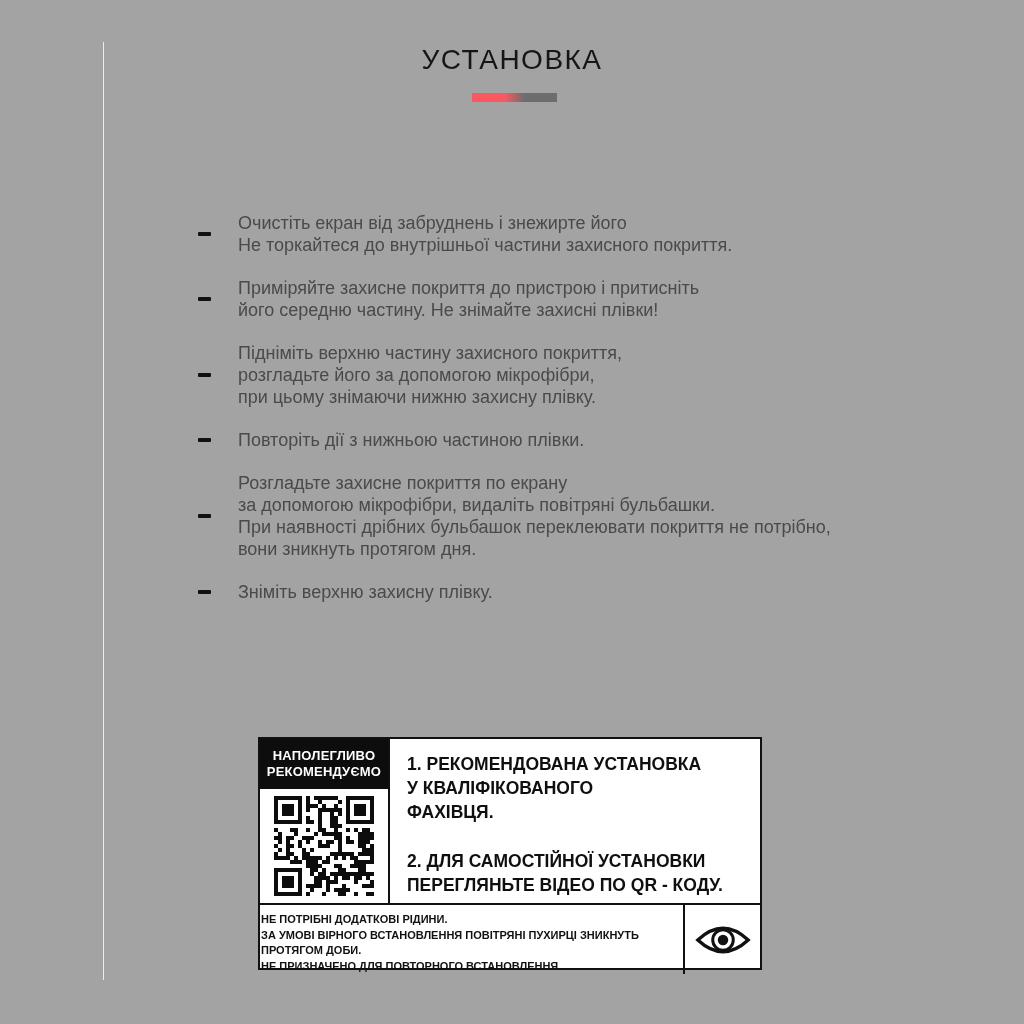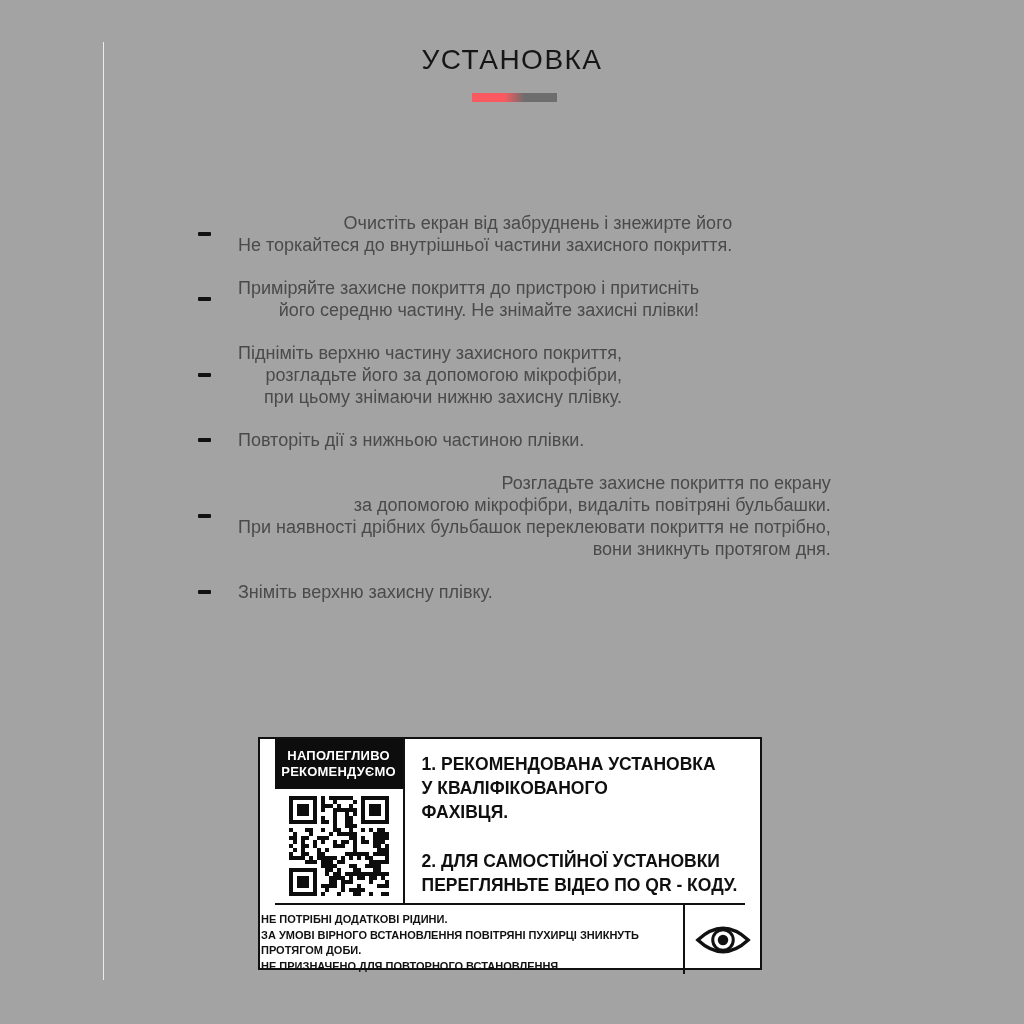--- a/index.html
+++ b/index.html
@@ -10,26 +10,26 @@
   .vline{position:absolute;left:103px;top:42px;width:1px;height:938px;background:#ececec;}
   .title{
     position:absolute;top:44px;left:0;width:1024px;text-align:center;
     font-size:28px;letter-spacing:1.5px;color:#161616;font-weight:500;
   }
   .accent-bar{
     position:absolute;top:93px;left:472px;width:85px;height:9px;
     background:linear-gradient(90deg,#fa5a5f 0%,#fa5a5f 38%,#6d6d6d 62%,#6d6d6d 100%);
   }
   .instructions{position:absolute;left:198px;top:212px;width:740px;}
-  .instr-item{display:flex;align-items:center;margin-bottom:21px;text-align:right;}
+  .instr-item{display:flex;align-items:center;margin-bottom:21px;}
   .dash{flex:0 0 13px;height:4px;background:#111;border-radius:1px;margin-right:27px;}
   .instr-text{font-size:18px;line-height:22px;color:#4a4a4a;font-weight:300;}
   .reco-box{
     position:absolute;left:258px;top:737px;width:504px;height:233px;
-    border:2px solid #111;box-sizing:border-box;display:flex;flex-direction:column;background:#fff;align-items:center;
+    border:2px solid #111;box-sizing:border-box;display:flex;flex-direction:column;background:#fff;
   }
   .box-top{height:166px;display:flex;border-bottom:2px solid #111;box-sizing:border-box;}
   .box-left{width:130px;border-right:2px solid #111;box-sizing:border-box;display:flex;flex-direction:column;}
   .box-header{
     background:#0d0d0d;color:#ffffff;height:50px;display:flex;flex-direction:column;
     justify-content:center;align-items:center;text-align:center;
     font-size:13px;font-weight:bold;line-height:16px;letter-spacing:0.2px;
   }
   .qr-wrap{flex:1;display:flex;align-items:center;justify-content:center;}
   .qr-wrap svg{width:100px;height:100px;}

